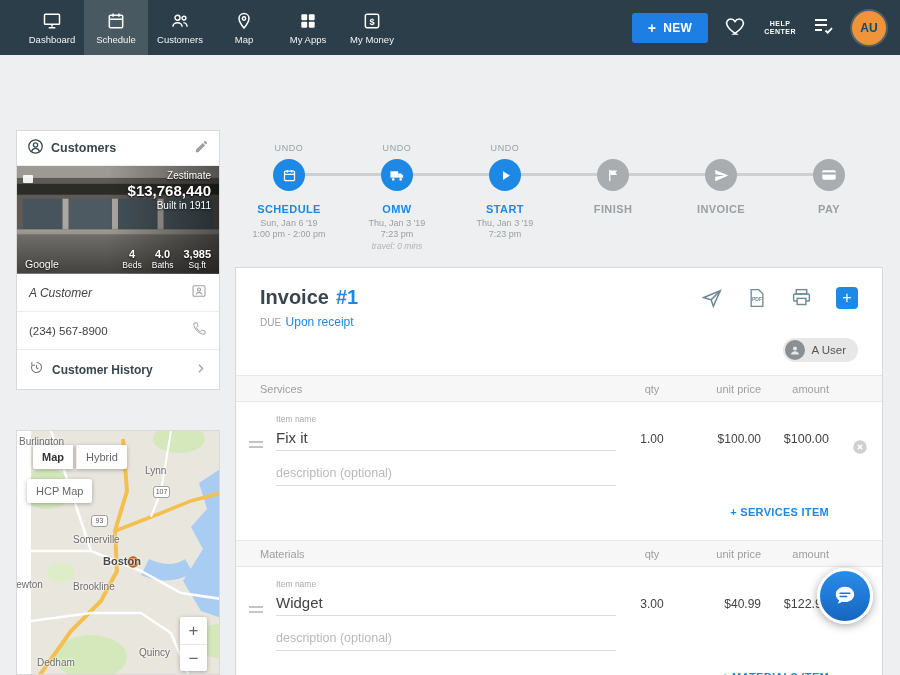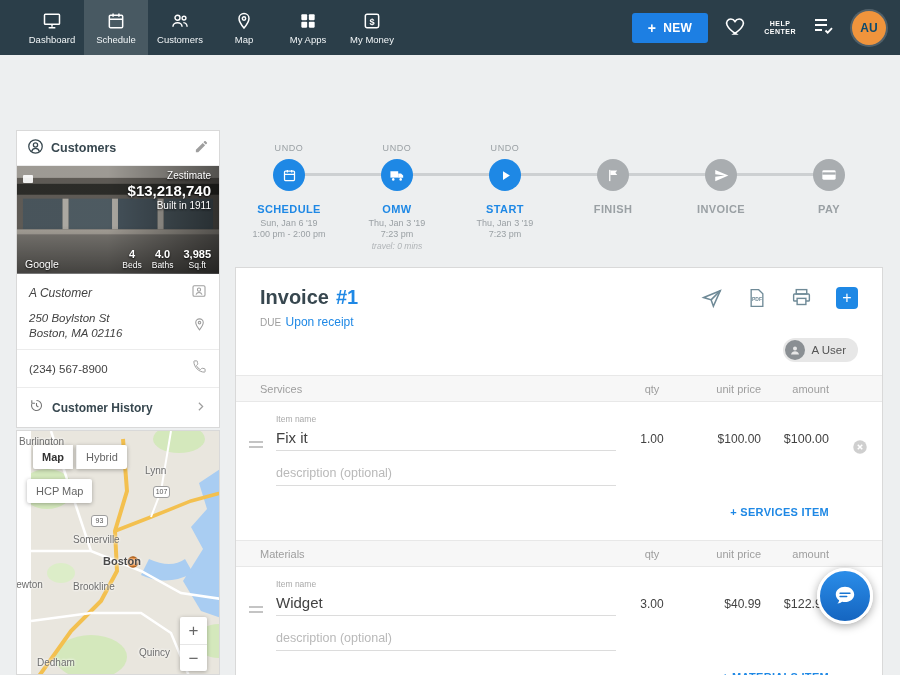--- a/index.html
+++ b/index.html
@@ -239,21 +239,21 @@
           <rect x="96" y="33" width="6" height="31" fill="#c9c5bd"></rect>
           <rect x="142" y="33" width="6" height="31" fill="#c9c5bd"></rect>
           <rect y="64" width="204" height="5" fill="#c2bcb2"></rect>
         </svg>
         <div class="shade"></div>
         <span class="badge"><svg width="13" height="11" viewBox="0 0 13 11">
               <rect x="0" y="1" width="10" height="8" rx="1" fill="rgba(255,255,255,.9)"></rect>
             </svg></span>
         <div class="ov">
           <div class="z-lbl">Zestimate</div>
-          <div class="z-val">$13,218,740</div>
+          <div class="z-val">$13,768,440</div>
           <div class="z-built">Built in 1911</div>
           <div class="stats">
             <div>
                 <div class="v">4</div>
                 <div class="l">Beds</div>
               </div>
             <div>
                 <div class="v">4.0</div>
                 <div class="l">Baths</div>
               </div>
@@ -265,30 +265,20 @@
         </div>
         <div class="google">Google</div>
       </div>
       <div class="cust-block1">
         <div class="crow">
           <span class="txt name">A Customer</span>
           <span><svg width="16" height="16" viewBox="0 0 24 24" fill="none" stroke="#9e9e9e" stroke-width="1.6">
                 <rect x="3" y="4" width="18" height="16" rx="2"></rect>
                 <circle cx="12" cy="10" r="2.4"></circle>
                 <path d="M7.5 17.5c.8-2 2.6-3.2 4.5-3.2s3.7 1.2 4.5 3.2"></path>
-              </svg></span>
-        </div>
-        <div class="crow">
-          <span class="txt">
-            <span>250 Boylston St</span><br>
-            <span>Boston, MA 02116</span>
-          </span>
-          <span><svg width="15" height="15" viewBox="0 0 24 24" fill="none" stroke="#9e9e9e" stroke-width="1.7">
-                <path d="M12 3c-3.3 0-6 2.6-6 5.9C6 13 12 20.5 12 20.5s6-7.5 6-11.6C18 5.6 15.3 3 12 3z"></path>
-                <circle cx="12" cy="9" r="2"></circle>
               </svg></span>
         </div>
       </div>
       <div class="hr"></div>
       <div class="cust-phone">
         <span class="txt">(234) 567-8900</span>
         <span><svg width="15" height="15" viewBox="0 0 24 24" fill="none" stroke="#9e9e9e" stroke-width="1.6">
               <path d="M7 10.5c1.5 3 3.5 5 6.5 6.5l2-2c.3-.3.7-.4 1-.2 1.1.4 2.2.6 3.4.6.6 0 1 .4 1 1V20c0 .6-.4 1-1 1C11 21 3 13 3 4c0-.6.4-1 1-1h3.6c.6 0 1 .4 1 1 0 1.2.2 2.3.6 3.4.1.3 0 .7-.2 1l-2 2.1z"></path>
             </svg></span>
       </div>

